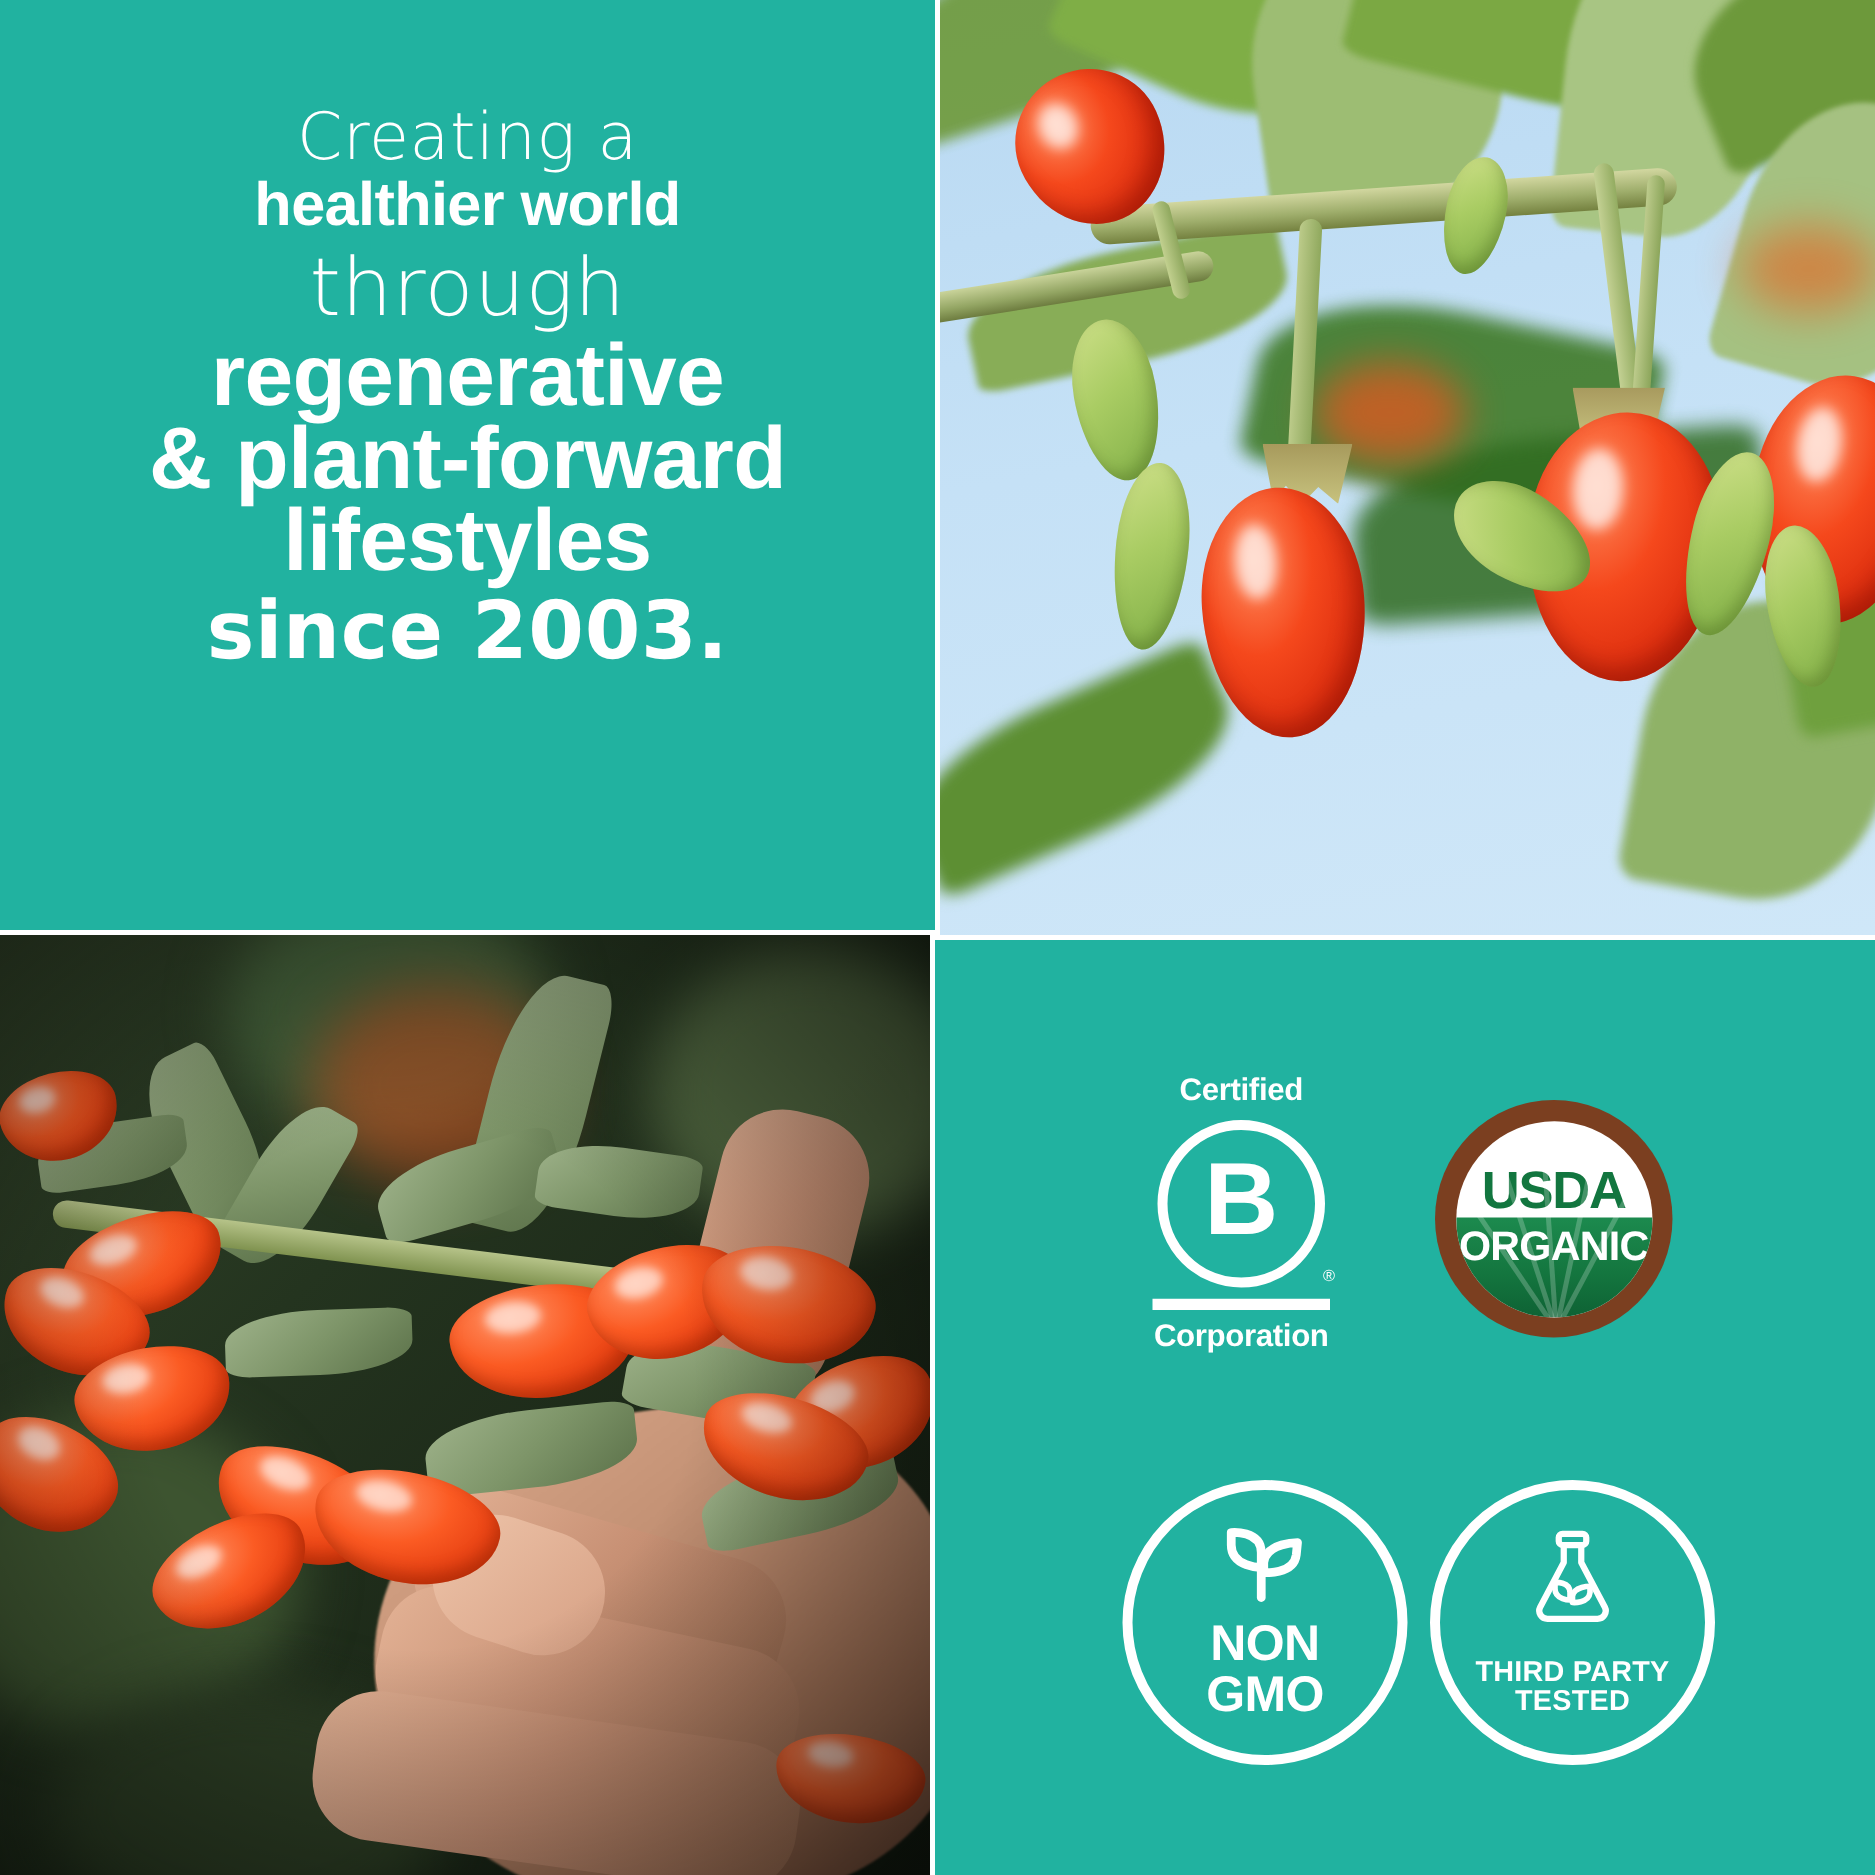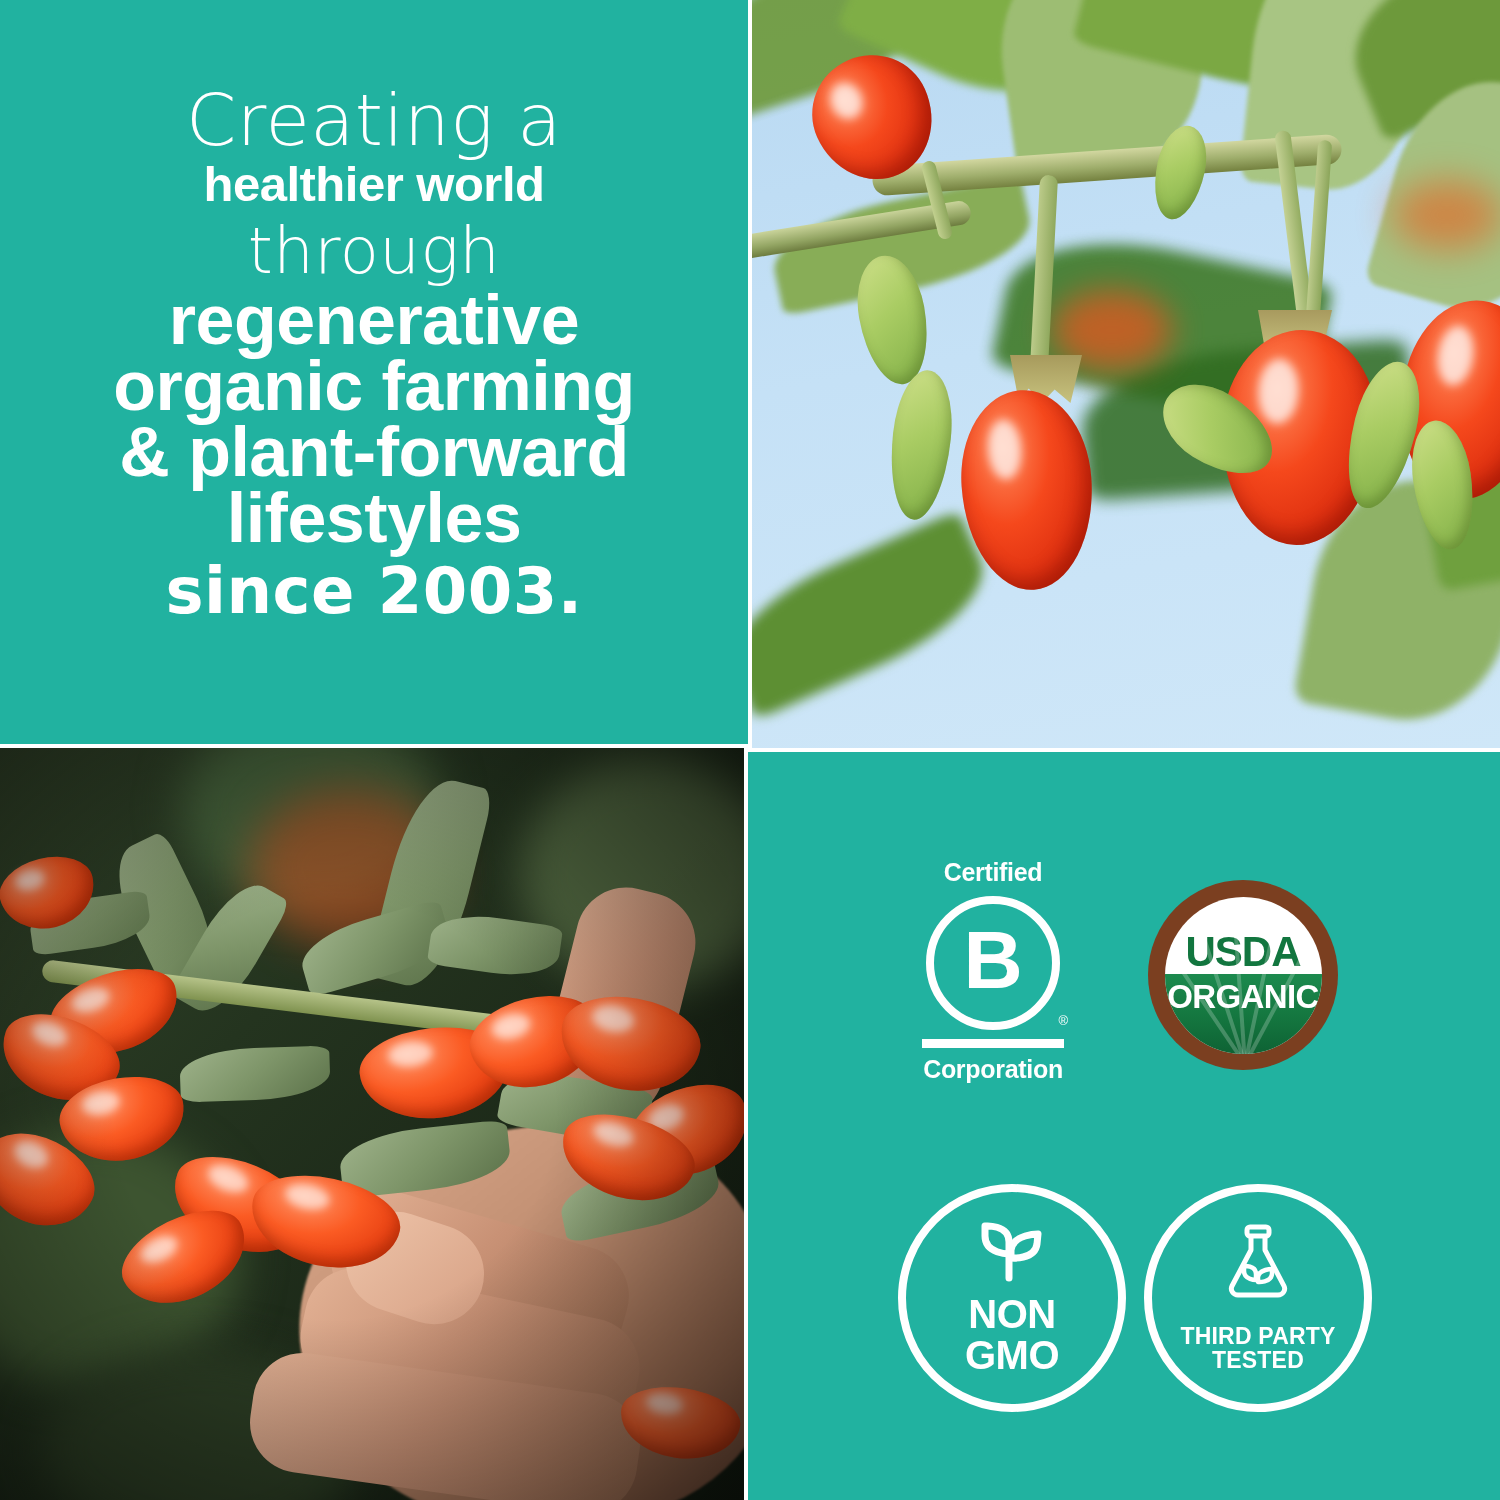--- a/index.html
+++ b/index.html
@@ -18,21 +18,21 @@
   .headline{
     position:absolute;left:0;top:84px;width:748px;
     text-align:center;color:#ffffff;
     line-height:1.0;
   }
   .hl-line{display:block;white-space:nowrap;}
   .light{font-weight:300;font-size:66px;letter-spacing:0.5px;
          font-family:"DejaVu Sans","Liberation Sans",sans-serif;}
   .bold{font-weight:800;font-size:68px;letter-spacing:-0.5px;
         font-family:"Liberation Sans",sans-serif;}
-  .l1{font-size:72px;margin-bottom:4px;}
+  .l1{font-size:52px;margin-bottom:4px;}
   .l2{font-size:49px;margin-bottom:10px;}
   .l3{font-size:64px;margin-bottom:2px;}
   .l4{font-size:70px;margin-bottom:-4px;}
   .l5{font-size:70px;margin-bottom:-4px;}
   .l6{font-size:70px;margin-bottom:-4px;}
   .l7{font-size:70px;margin-bottom:6px;}
   .l8{font-size:64px;font-weight:bold;}
 
   
   .sky{position:absolute;inset:0;
@@ -118,21 +118,20 @@
 <body>
 
 <div class="board">
 
   <div class="quad" id="q-tl">
     <div class="headline">
       <span class="hl-line light l1">Creating a</span>
       <span class="hl-line bold  l2">healthier world</span>
       <span class="hl-line light l3">through</span>
       <span class="hl-line bold  l4">regenerative</span>
-      <span class="hl-line bold  l5">organic farming</span>
       <span class="hl-line bold  l6">&amp; plant-forward</span>
       <span class="hl-line bold  l7">lifestyles</span>
       <span class="hl-line light l8">since 2003.</span>
     </div>
   </div>
 
   <div class="quad" id="q-tr">
     <div class="sky"></div>
 
     <div class="leaf" style="left:-40px;top:-30px;width:210px;height:120px;background:#6f9a3c;transform:rotate(-18deg);filter:blur(5px);opacity:.92;"></div>

